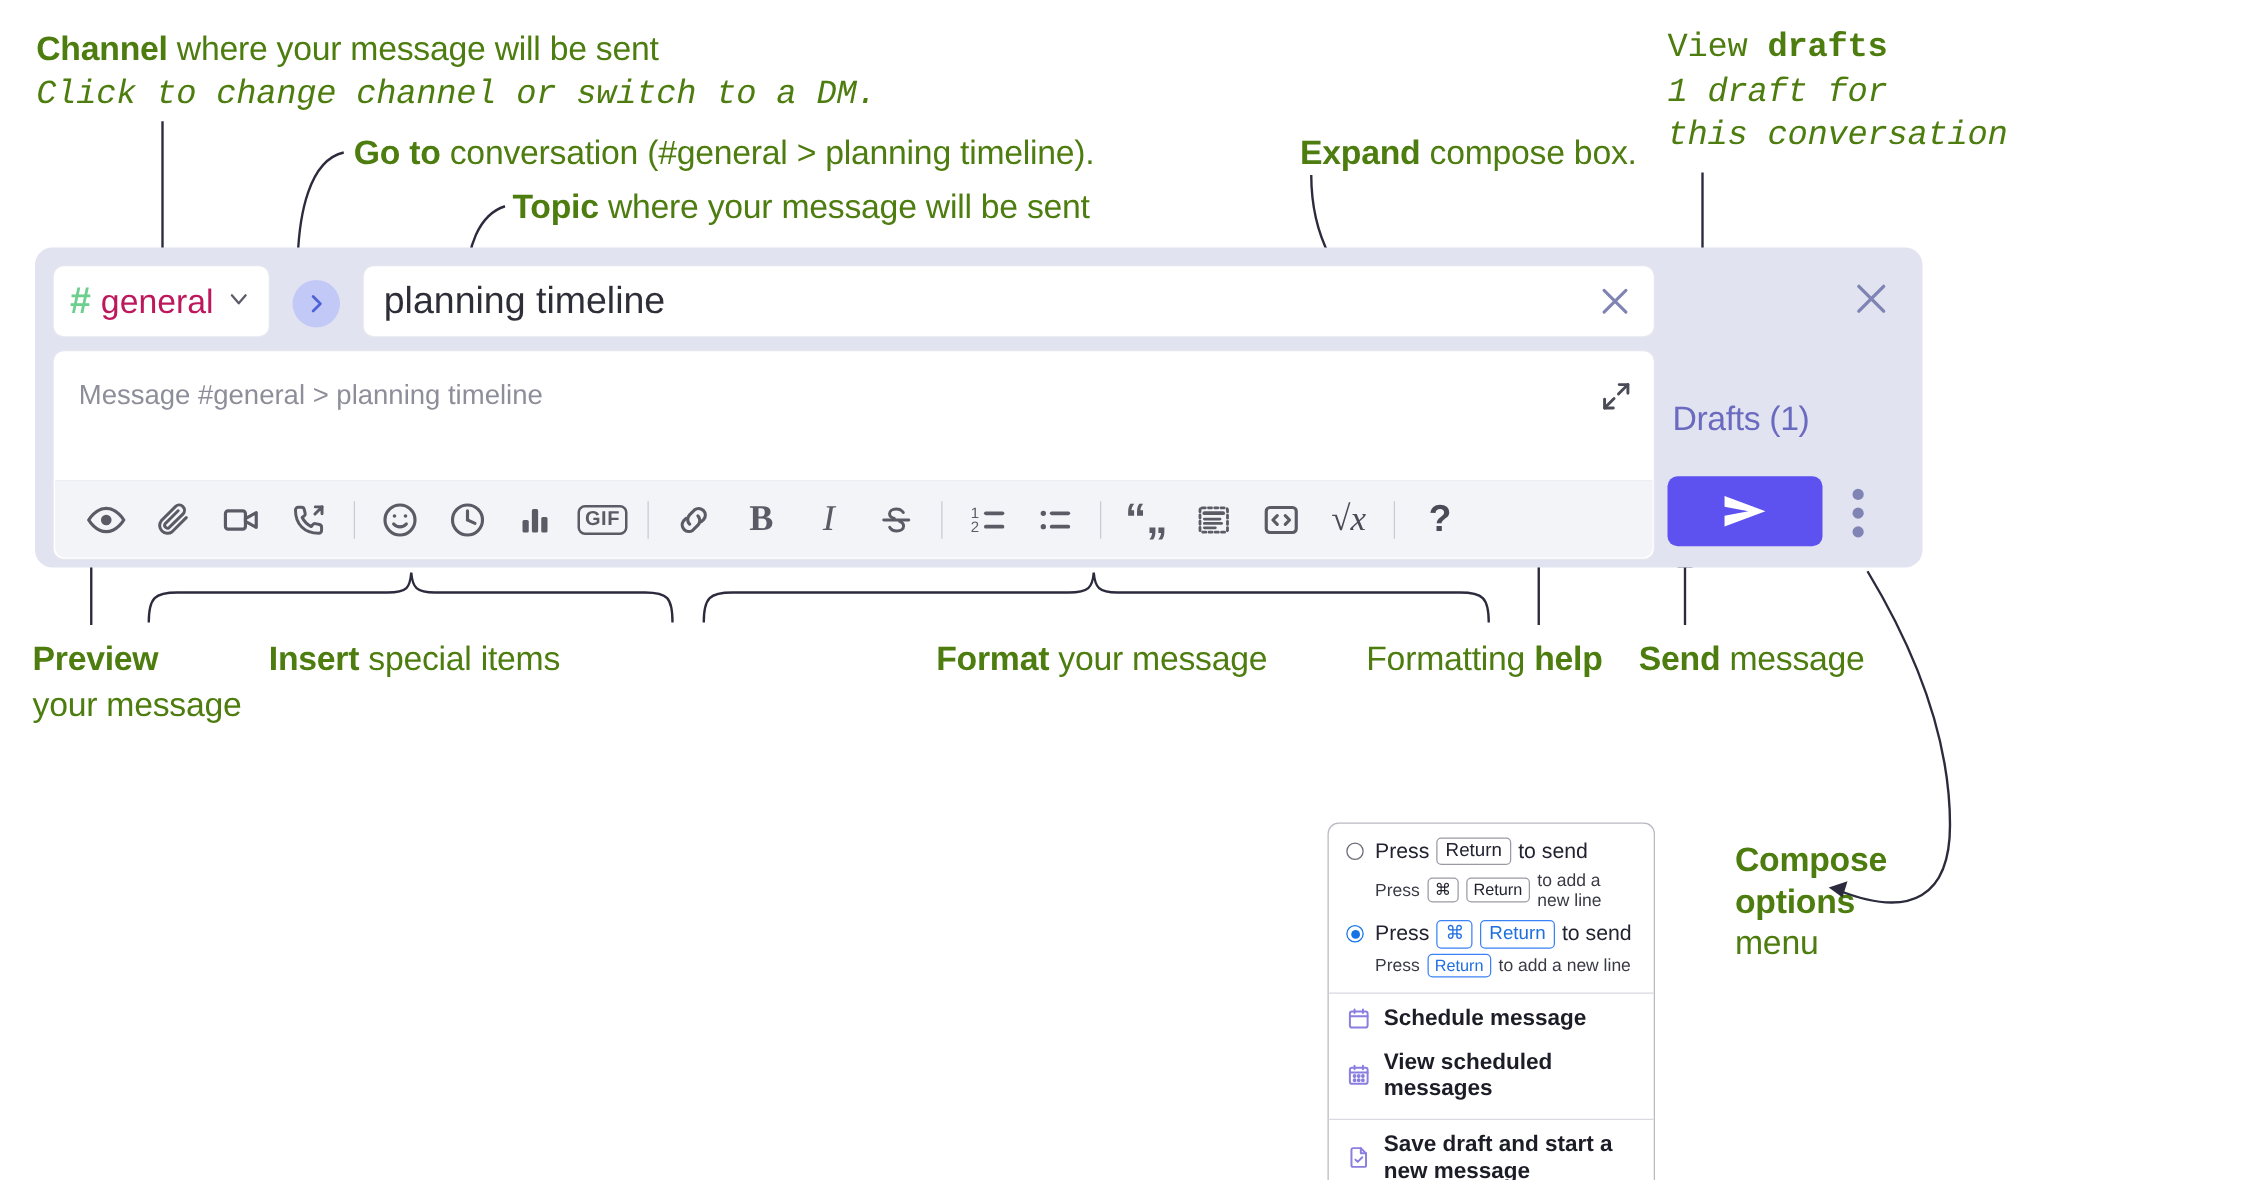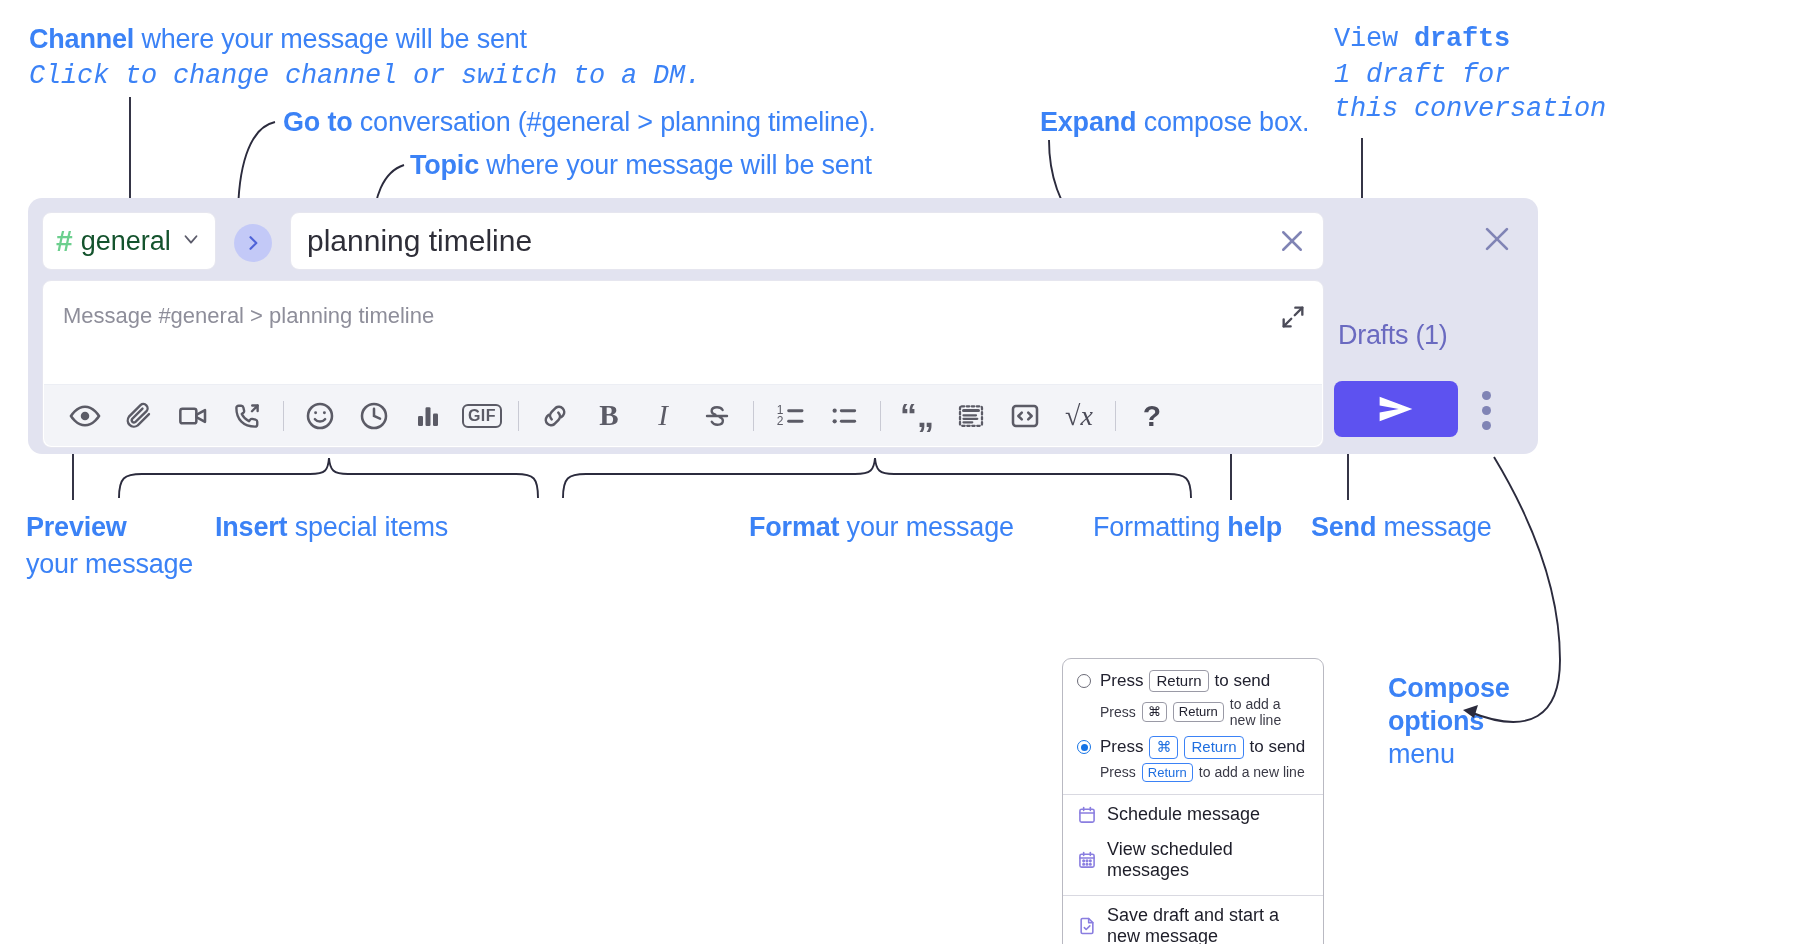--- a/index.html
+++ b/index.html
@@ -2,41 +2,41 @@
 <html><head>
 <meta charset="utf-8">
 <style>
   html,body{margin:0;padding:0;}
   body{
     width:1814px;height:944px;background:#ffffff;
     font-family:"Liberation Sans","DejaVu Sans",sans-serif;
     color:#2b2b3d;overflow:hidden;position:relative;
   }
   .abs{position:absolute;}
-  .ann{color:#3b82f6;font-size:27px;line-height:1.18;letter-spacing:-0.2px;}
+  .ann{color:#4d7c0f;font-size:27px;line-height:1.18;letter-spacing:-0.2px;}
   .ann b{font-weight:700;}
   .ann-i{font-style:italic;font-size:27px;line-height:1.18;}
 
   
   #composer{
     left:28px;top:198px;width:1510px;height:256px;
     background:#e2e3f0;border-radius:14px;box-sizing:border-box;
     padding:0;
   }
   #composer-left{position:absolute;left:14px;top:14px;width:1282px;}
   .pill{
     background:#ffffff;border:1px solid #e6e6ef;border-radius:9px;
     box-sizing:border-box;
   }
   #channel-pill{
     position:absolute;left:0;top:0;width:174px;height:58px;
     display:flex;align-items:center;gap:8px;padding:0 13px;
   }
   #hash{font-size:30px;color:#6ccf8e;font-weight:700;line-height:1;}
-  #channel-name{font-size:27px;color:#14532d;}
+  #channel-name{font-size:27px;color:#be185d;}
   #chan-caret{margin-left:auto;color:#5c5c6b;}
   #goto-btn{
     position:absolute;left:192px;top:12px;width:38px;height:38px;border-radius:50%;
     background:#c3c9f7;display:flex;align-items:center;justify-content:center;
   }
   #goto-btn svg{display:block;}
   #topic-field{
     position:absolute;left:248px;top:0;right:0;height:58px;
     display:flex;align-items:center;padding:0 16px;
   }
@@ -96,21 +96,21 @@
   .radio.on::after{content:"";position:absolute;left:2.5px;top:2.5px;width:7px;height:7px;border-radius:50%;background:#1473e6;}
   .rtxt{font-size:17px;color:#222230;display:flex;align-items:center;gap:6px;font-weight:400;}
   .sub-row{display:flex;align-items:center;gap:6px;padding:1px 14px 5px 37px;font-size:14px;color:#3a3a46;}
   .key{
     border:1px solid #9a9aa6;border-radius:4px;padding:0px 6px;
     font-size:15px;color:#222230;background:#fff;display:inline-block;line-height:1.35;
   }
   .key.sm{font-size:13px;padding:0 5px;}
   .key.blue{border-color:#3b82f6;color:#1f6fe0;}
   .mdiv{height:1px;background:#d9d9e1;margin:7px 0 0 0;}
-  .mitem{display:flex;align-items:center;gap:10px;padding:7px 14px;font-size:18px;color:#1d1d28;}
+  .mitem{display:flex;align-items:center;gap:10px;padding:7px 14px;font-size:18px;color:#1d1d28;font-weight:bold;}
   .mico{width:20px;height:20px;flex:none;color:#8a7ee0;}
   .mico svg{display:block;}
 
   
   #lines{position:absolute;left:0;top:0;width:1814px;height:944px;pointer-events:none;}
 </style>
 </head>
 <body>
 
 <div class="abs ann" style="left:29px;top:24px;">

